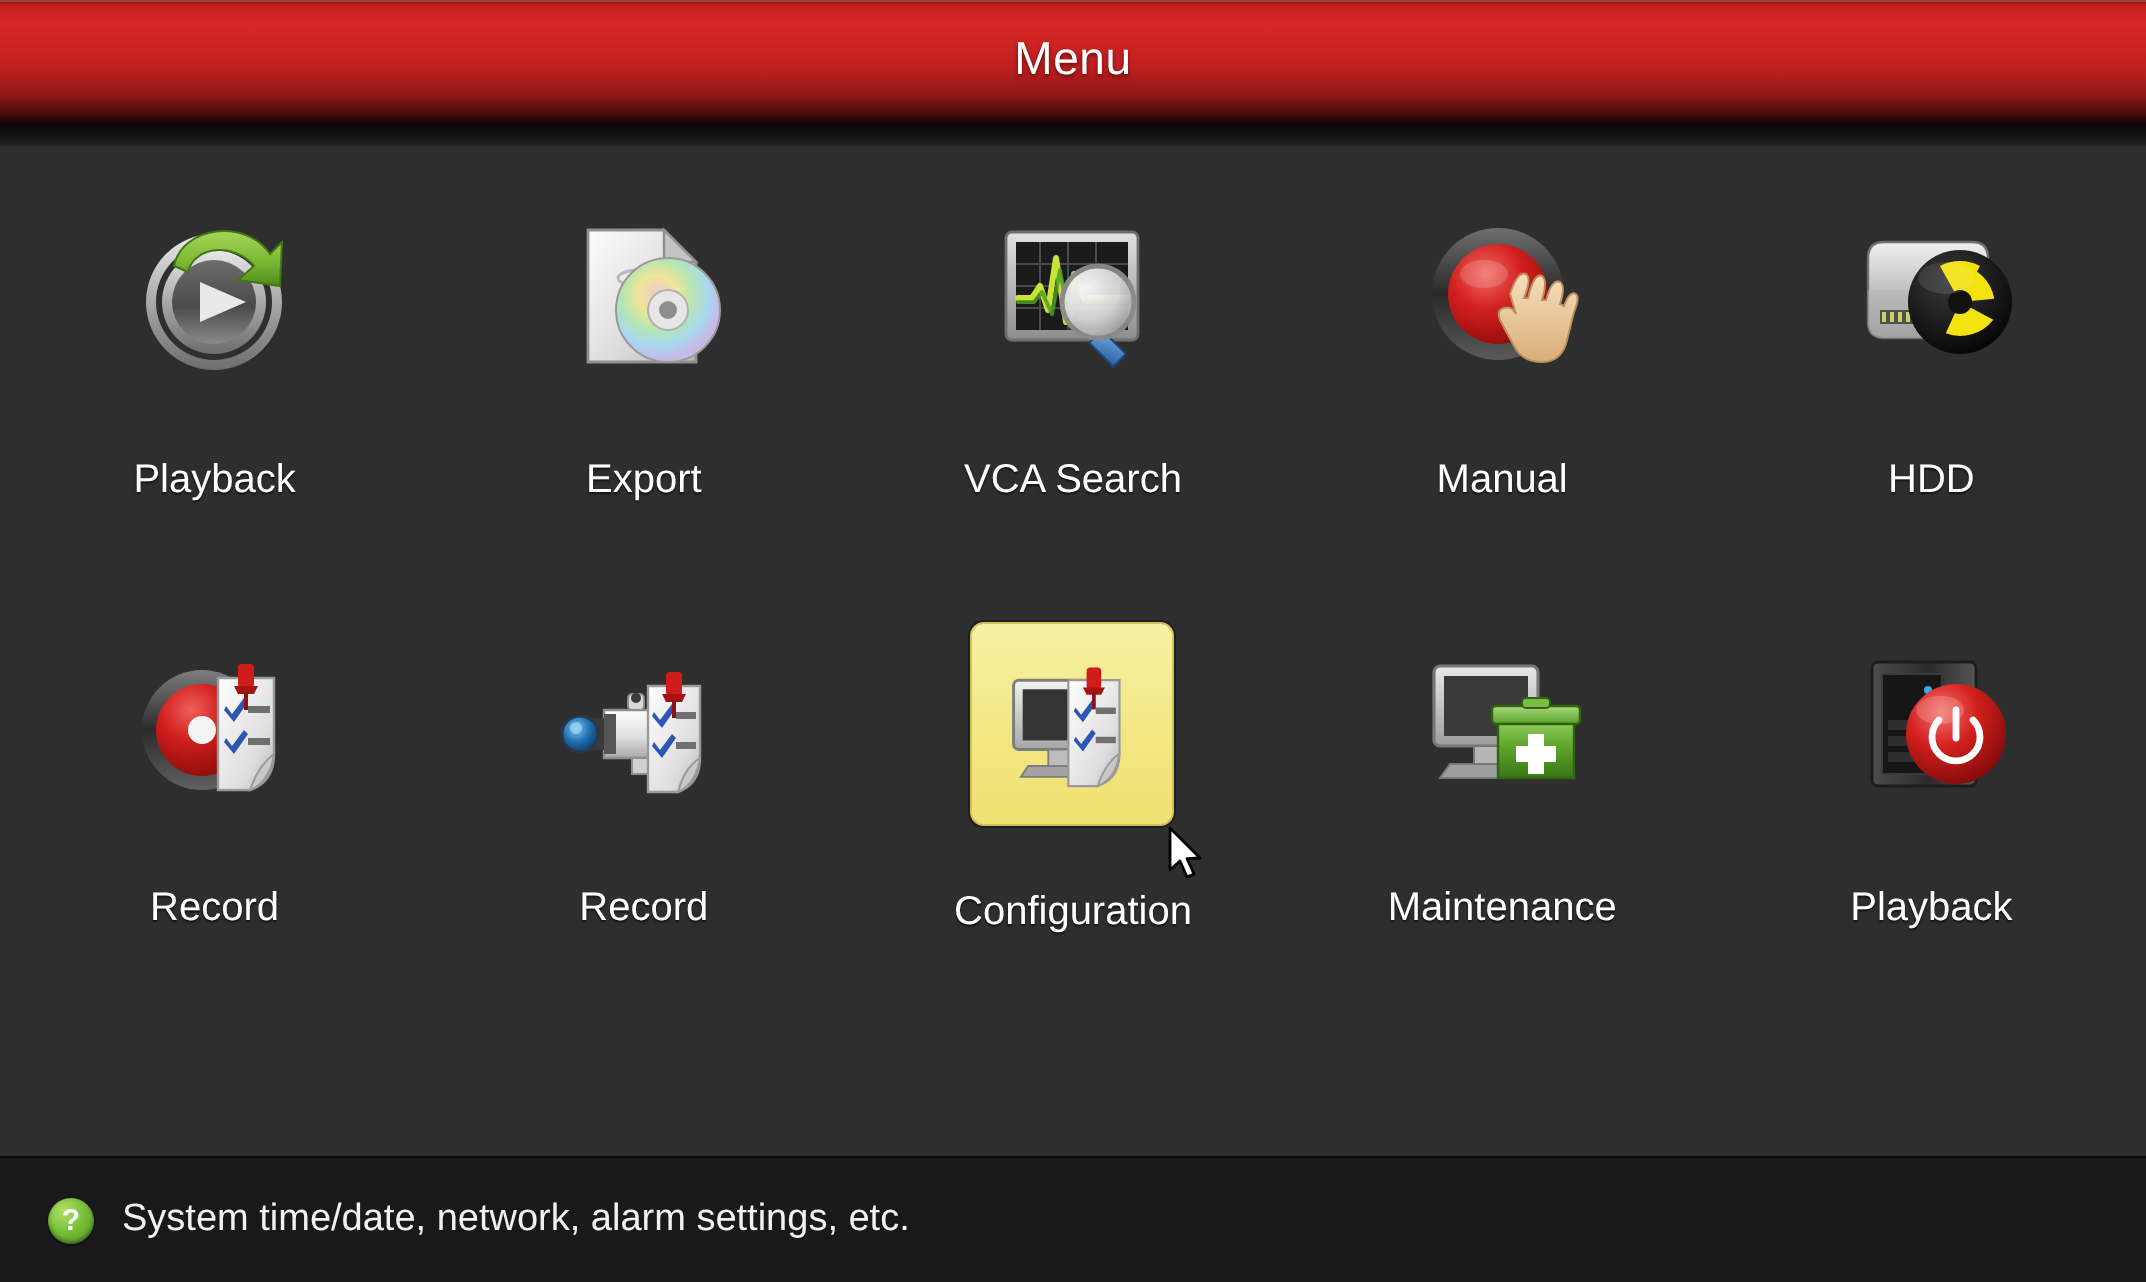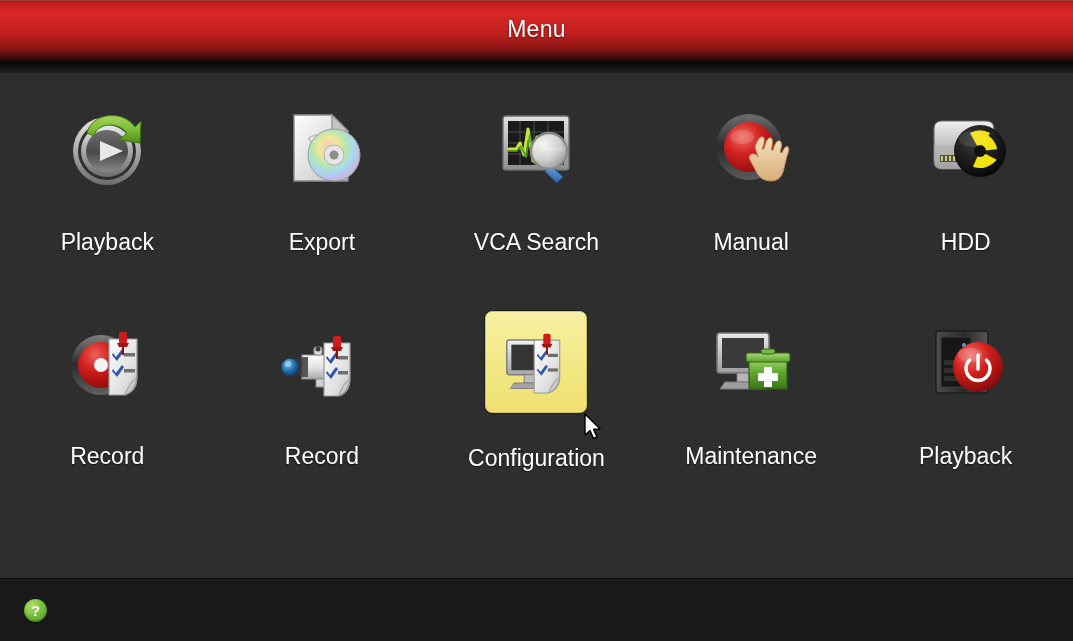--- a/index.html
+++ b/index.html
@@ -84,21 +84,21 @@
     border-radius: 7px;
   }
   .cell.selected .icon-box {
     background: linear-gradient(to bottom, #f7f0a4 0%, #f3e886 50%, #efe070 100%);
     border: 1px solid #cfc35a;
     box-shadow: 0 0 0 1px rgba(0,0,0,.35);
   }
   .cell-label {
     margin-top: 34px;
     color: #ffffff;
-    font-size: 23px;
+    font-size: 20px;
     white-space: nowrap;
     text-shadow: 0 1px 1px rgba(0,0,0,.6);
   }
   .cell.row2 .cell-label { margin-top: 32px; }
   svg { display: block; overflow: visible; }
 
   
   .cursor {
     position: absolute;
     left: 583px;
@@ -551,16 +551,17 @@
 
   </div>
 
   <svg class="cursor" viewBox="0 0 22 30">
     <path d="M2 1 L2 22 L7 17.5 L10.5 25.5 L14 24 L10.5 16.3 L17 16 Z" fill="#ffffff" stroke="#000000" stroke-width="1.4" stroke-linejoin="round"></path>
   </svg>
 
   <div class="statusbar">
     <div class="hint">
       <div class="help-icon">?</div>
+      <div class="hint-text">System time/date, network, alarm settings, etc.</div>
     </div>
   </div>
 
 </div>
 
 </body></html>

